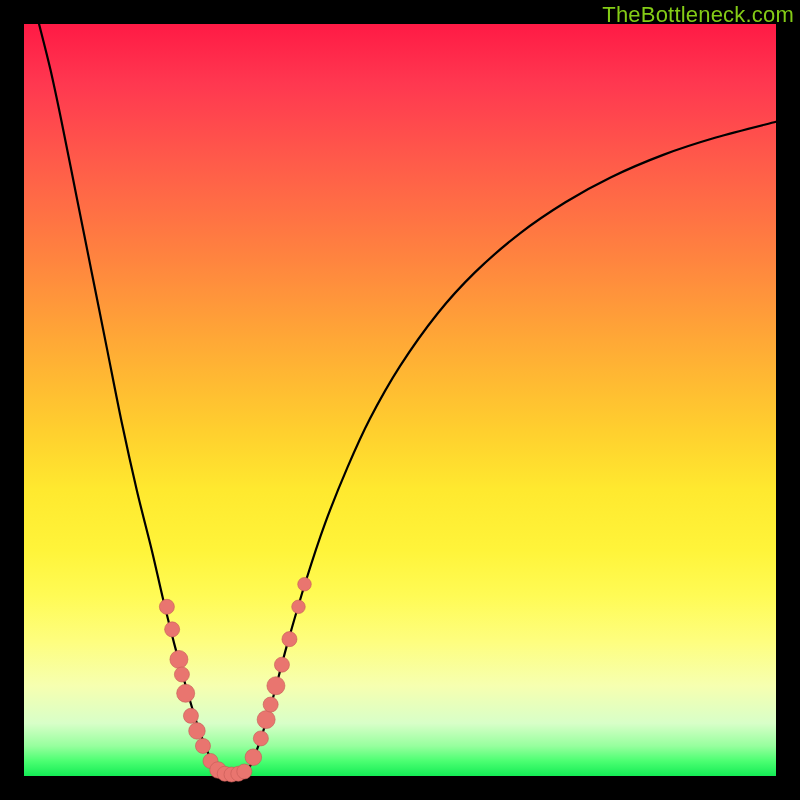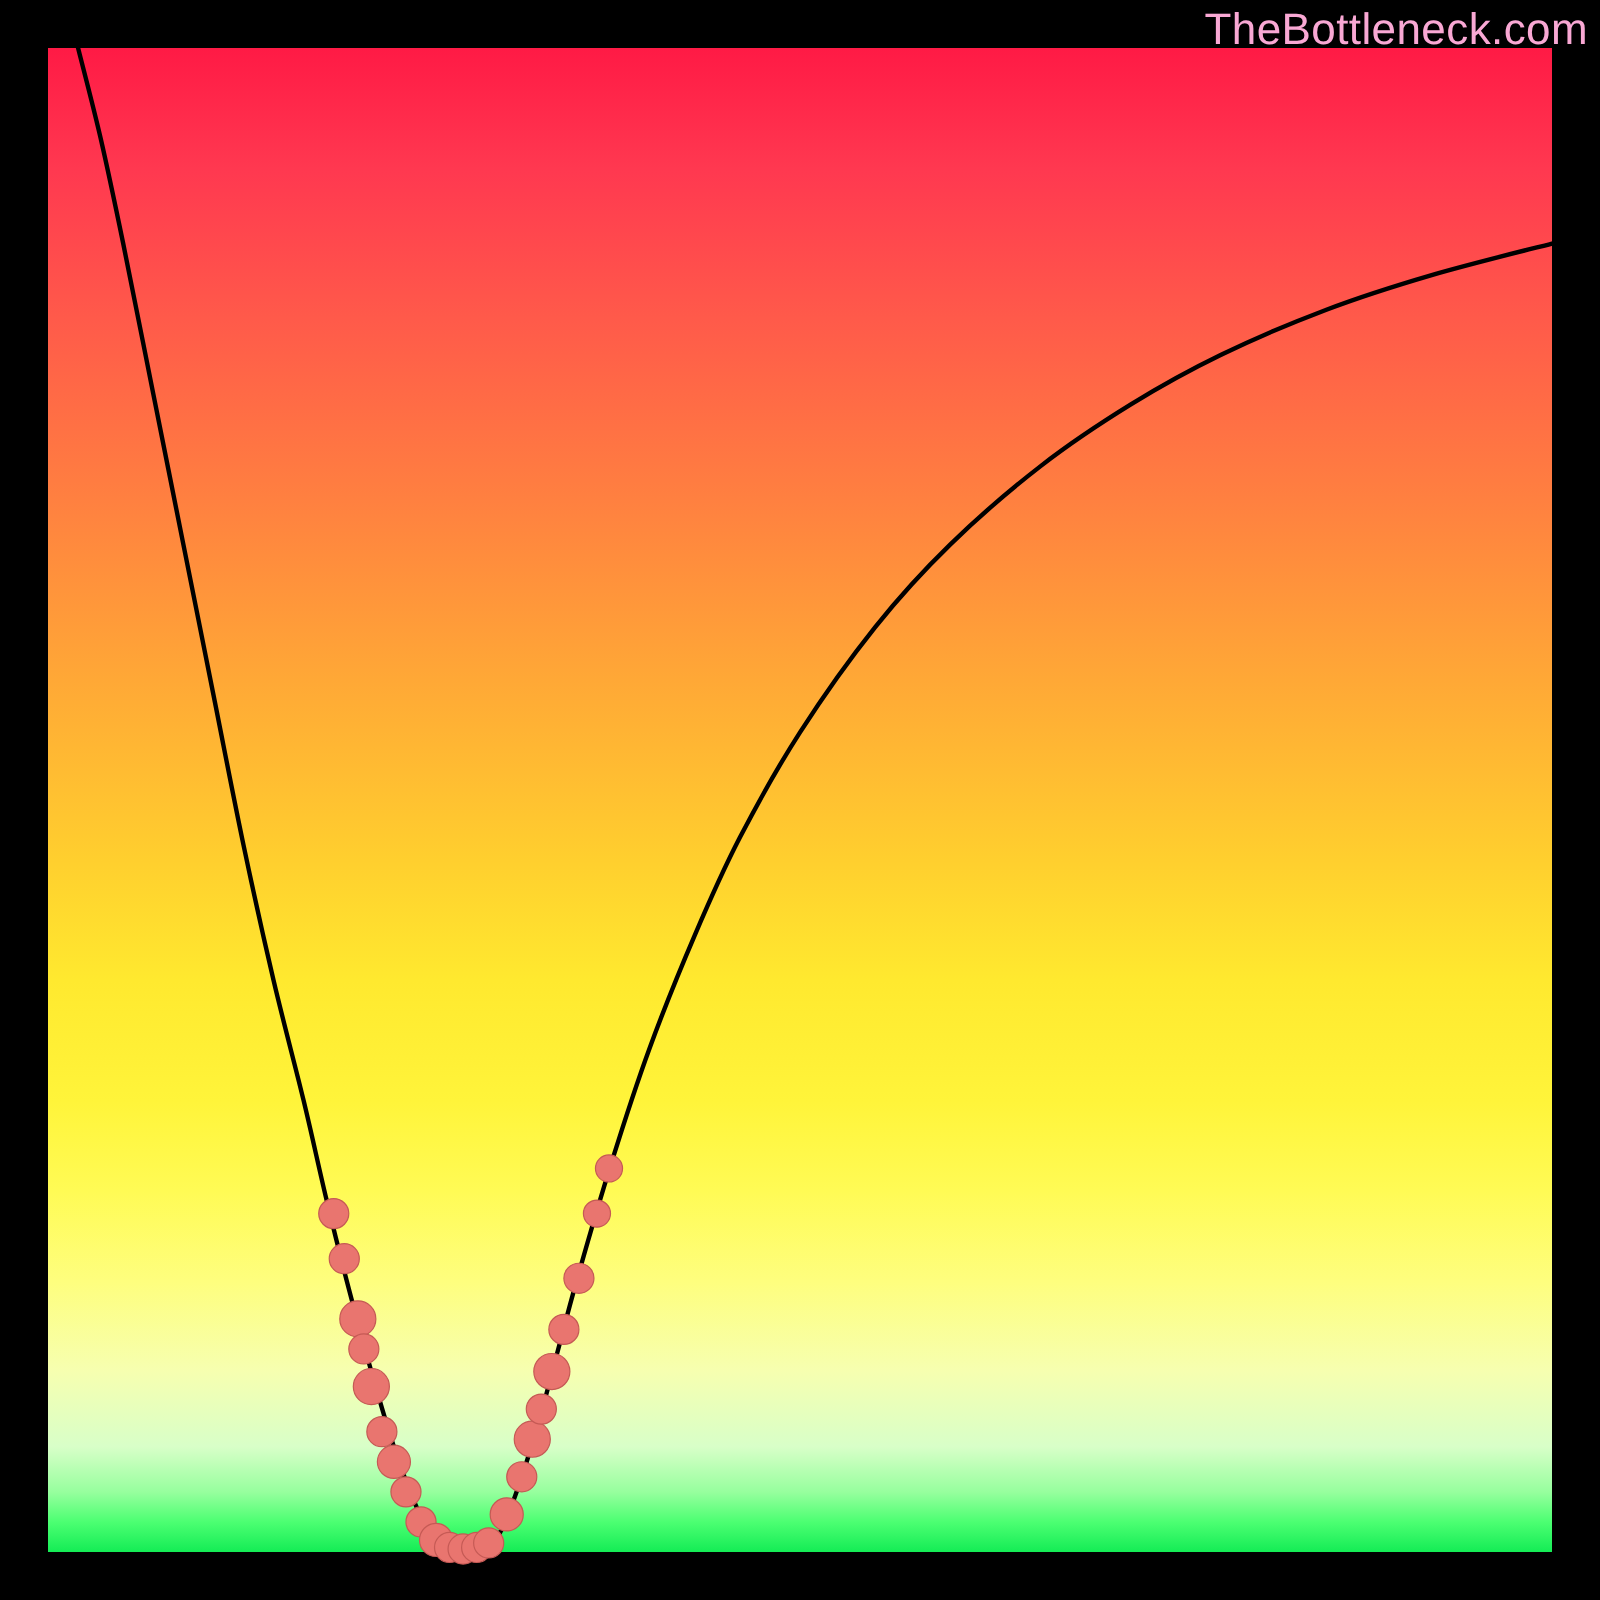--- a/index.html
+++ b/index.html
@@ -38,21 +38,21 @@
       #d8ffc8 93%,
       #97ff9e 96%,
       #4cff72 98%,
       #14ec55 100%
     );
   }
   .watermark {
     position: absolute;
     top: 2px;
     right: 6px;
-    color: #f9a8d4;
+    color: #84cc16;
     font-size: 22px;
     letter-spacing: 0.2px;
     font-weight: 400;
     user-select: none;
   }
   svg.overlay {
     position: absolute;
     left: 24px;
     top: 24px;
     width: 752px;

